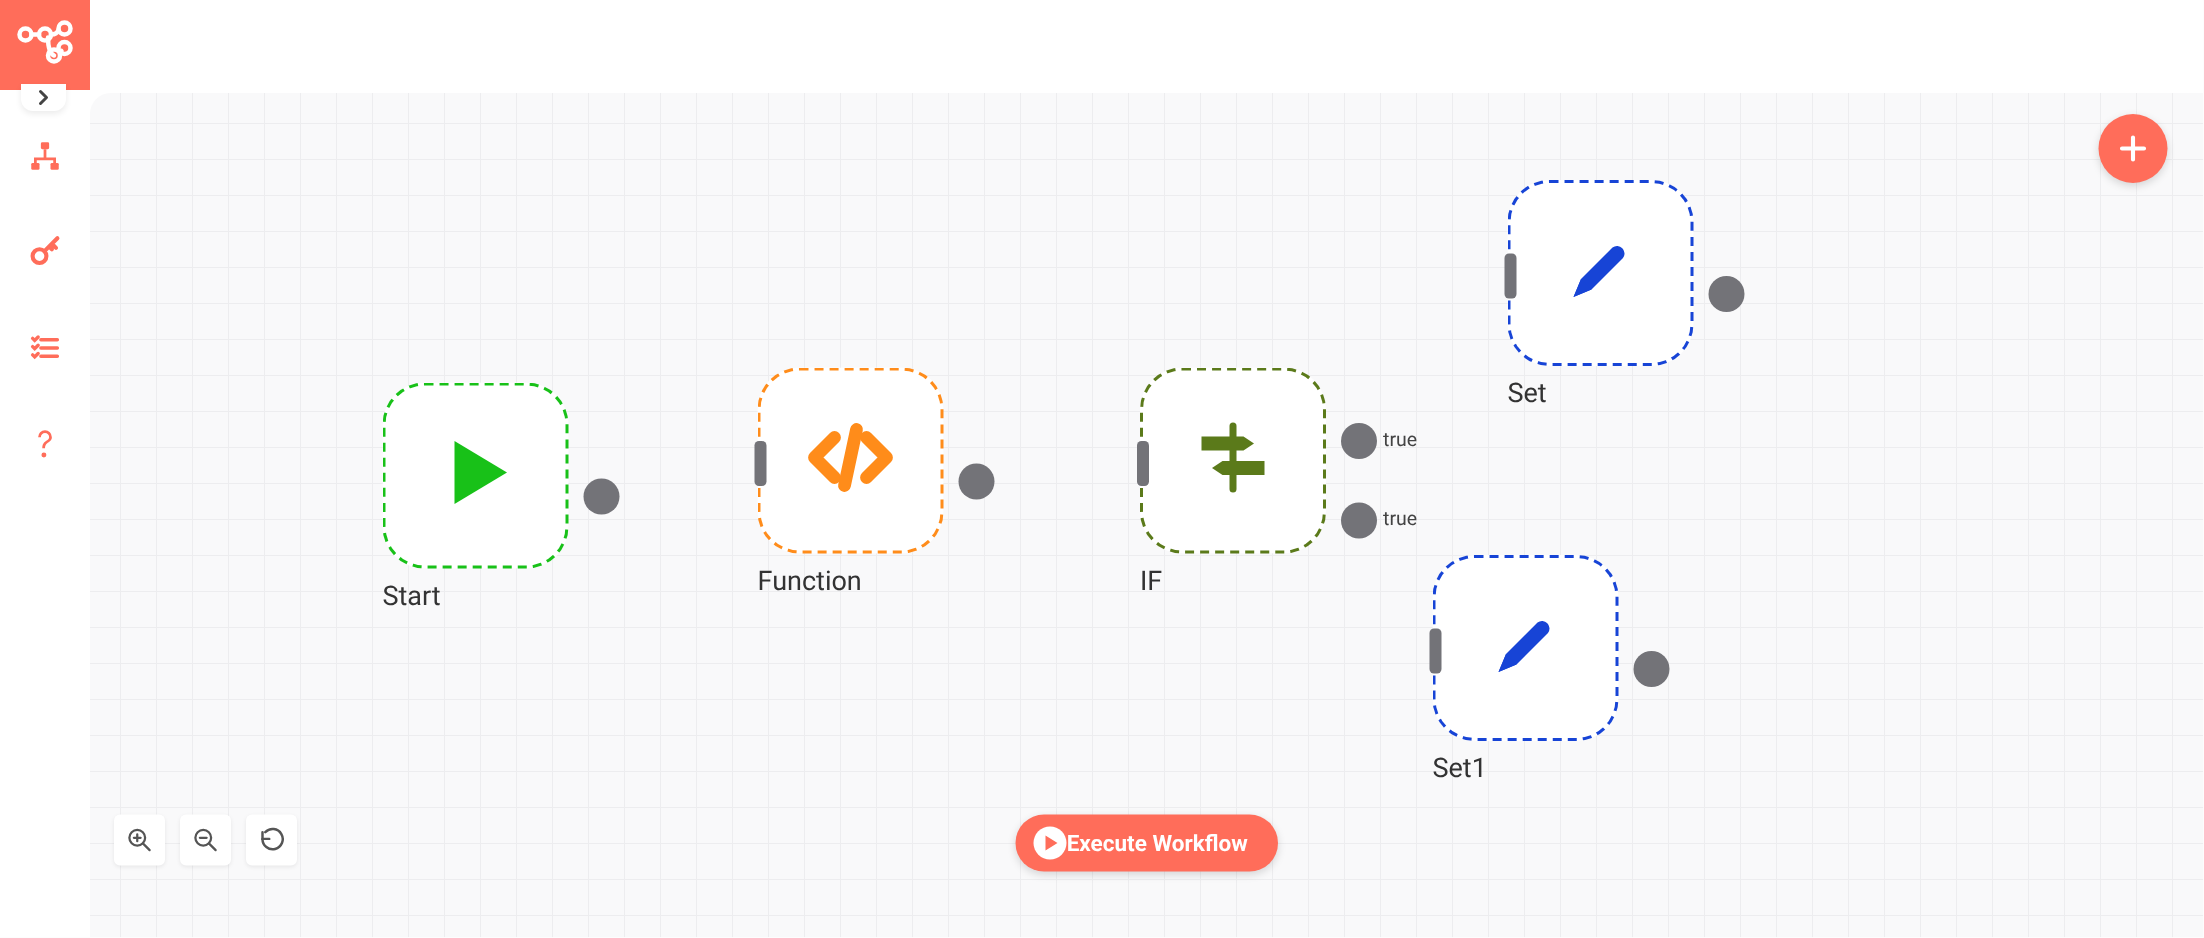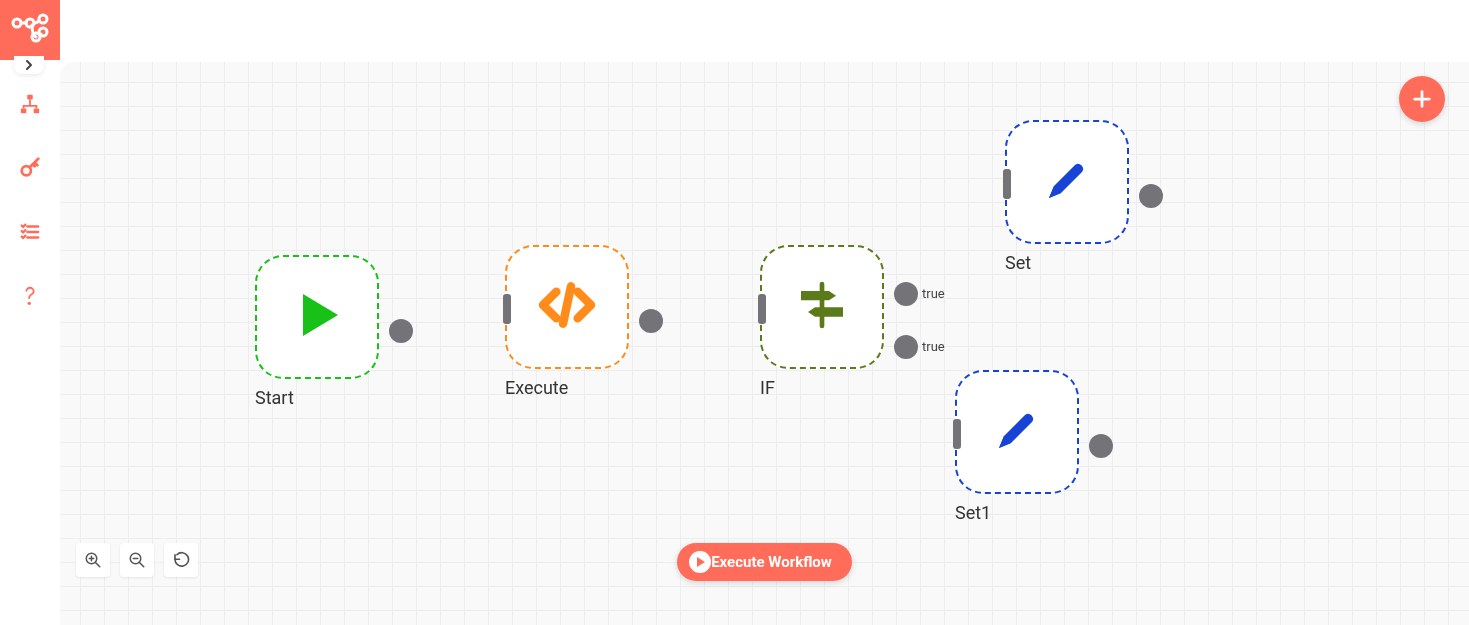--- a/index.html
+++ b/index.html
@@ -154,21 +154,21 @@
         <div class="node" style="left: 445px; top: 183px;">
           <div class="node-box dash-orange">
             <span><svg width="64" height="64" viewBox="0 0 24 24" fill="none" stroke="#ff8c1a" stroke-width="3.2" stroke-linecap="round" stroke-linejoin="round">
                 <polyline points="8 7 3 12 8 17"></polyline>
                 <polyline points="16 7 21 12 16 17"></polyline>
                 <line x1="13.5" y1="5" x2="10.5" y2="19"></line>
               </svg></span>
             <div class="port-in" style="left: -4px; top: 47px;"></div>
             <div class="port" style="left: 132px; top: 62px;"></div>
           </div>
-          <div class="node-label">Execute</div>
+          <div class="node-label">Function</div>
         </div>
         <div class="node" style="left: 700px; top: 183px;">
           <div class="node-box dash-olive">
             <span><svg width="56" height="56" viewBox="0 0 24 24" fill="#5b7a1a">
                 <rect x="11" y="2" width="2" height="20" rx="1"></rect>
                 <path d="M3 6 h12 l3 2 l-3 2 H3 z"></path>
                 <path d="M21 13 H9 l-3 2 l3 2 H21 z"></path>
               </svg></span>
             <div class="port-in" style="left: -4px; top: 47px;"></div>
             <div class="port" style="left: 132px; top: 35px;"></div>

